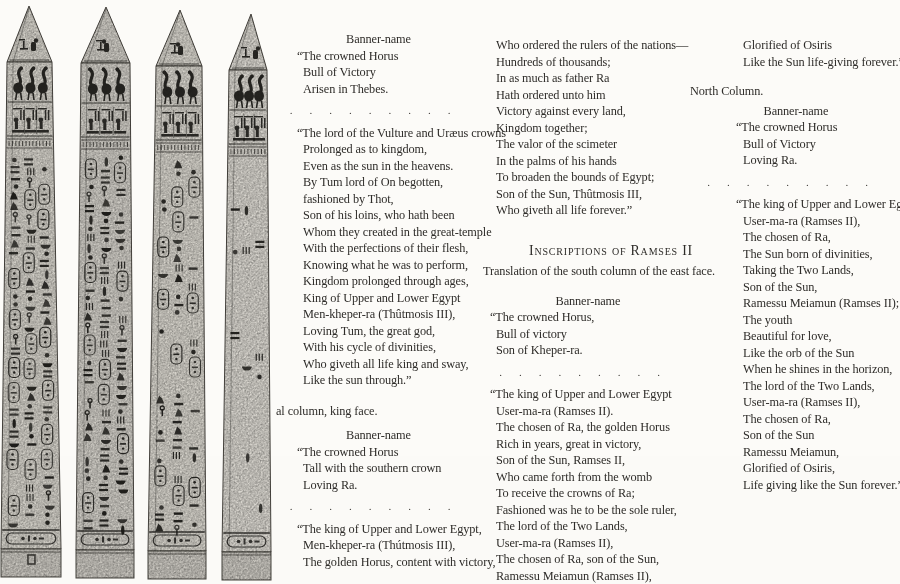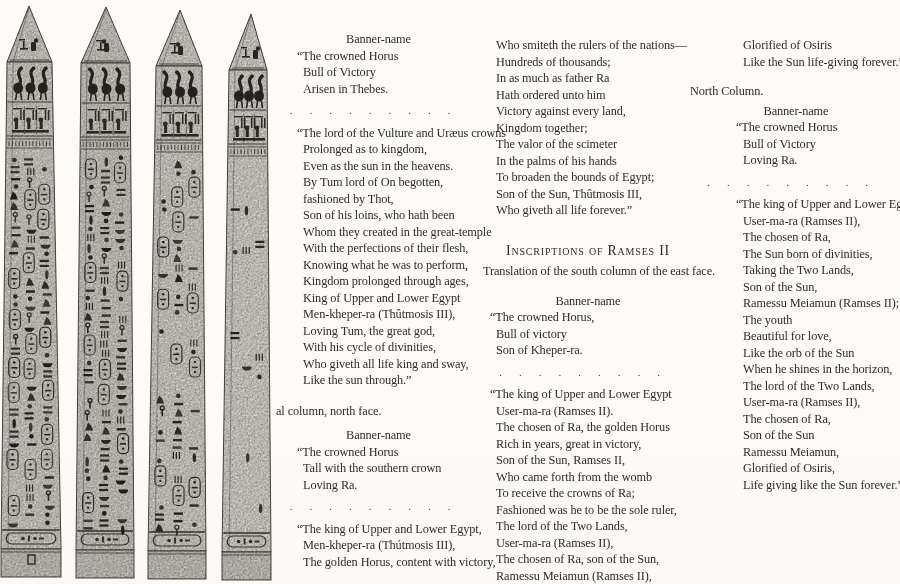--- a/index.html
+++ b/index.html
@@ -2,21 +2,21 @@
 <html><head>
 <meta charset="utf-8">
 <style>
   html,body{margin:0;padding:0;width:900px;height:584px;overflow:hidden;background:#fbfaf7;}
   .page{position:relative;width:900px;height:456px;background:#fcfbf8;
         font-family:"Liberation Serif","DejaVu Serif",serif;color:#2e2c29;}
   #obelisk-svg{position:absolute;left:0;top:0;}
   .textcol{position:absolute;font-size:12.3px;letter-spacing:-0.1px;}
   .ln{line-height:16.5px;min-height:16.5px;white-space:nowrap;}
   .center{text-align:center;}
-  .heading{text-align:center;font-variant:small-caps;letter-spacing:0.8px;font-size:13.8px;}
+  .heading{text-align:right;font-variant:small-caps;letter-spacing:0.8px;font-size:13.8px;}
   .sub{text-align:center;}
   .dots{text-align:center;letter-spacing:17px;font-size:11px;color:#403d39;margin:5px 0 6px;}
   .label{padding-left:0;}
   
   #col-left{left:276px;top:31px;width:205px;}
   #col-left .hang{padding-left:21px;}
   #col-left .in{padding-left:27px;}
   #col-mid{left:483px;top:37px;width:210px;}
   #col-mid .hang{padding-left:7px;}
   #col-mid .in{padding-left:13px;}
@@ -1337,32 +1337,32 @@
       <div class="ln in">Whom they created in the great-temple</div>
       <div class="ln in">With the perfections of their flesh,</div>
       <div class="ln in">Knowing what he was to perform,</div>
       <div class="ln in">Kingdom prolonged through ages,</div>
       <div class="ln in">King of Upper and Lower Egypt</div>
       <div class="ln in">Men-kheper-ra (Thûtmosis III),</div>
       <div class="ln in">Loving Tum, the great god,</div>
       <div class="ln in">With his cycle of divinities,</div>
       <div class="ln in">Who giveth all life king and sway,</div>
       <div class="ln in">Like the sun through.”</div>
-      <div class="ln label" style="margin-top: 14px;">al column, north face.</div>
+      <div class="ln label" style="margin-top: 14px;">al column, king face.</div>
       <div class="ln center" style="margin-top: 8px;">Banner-name</div>
       <div class="ln hang">“The crowned Horus</div>
       <div class="ln in">Tall with the southern crown</div>
       <div class="ln in">Loving Ra.</div>
       <div class="ln dots">.........</div>
       <div class="ln hang">“The king of Upper and Lower Egypt,</div>
       <div class="ln in">Men-kheper-ra (Thútmosis III),</div>
       <div class="ln in">The golden Horus, content with victory,</div>
     </div>
   <div class="textcol" id="col-mid">
-      <div class="ln in">Who smiteth the rulers of the nations—</div>
+      <div class="ln in">Who ordered the rulers of the nations—</div>
       <div class="ln in">Hundreds of thousands;</div>
       <div class="ln in">In as much as father Ra</div>
       <div class="ln in">Hath ordered unto him</div>
       <div class="ln in">Victory against every land,</div>
       <div class="ln in">Kingdom together;</div>
       <div class="ln in">The valor of the scimeter</div>
       <div class="ln in">In the palms of his hands</div>
       <div class="ln in">To broaden the bounds of Egypt;</div>
       <div class="ln in">Son of the Sun, Thûtmosis III,</div>
       <div class="ln in">Who giveth all life forever.”</div>

